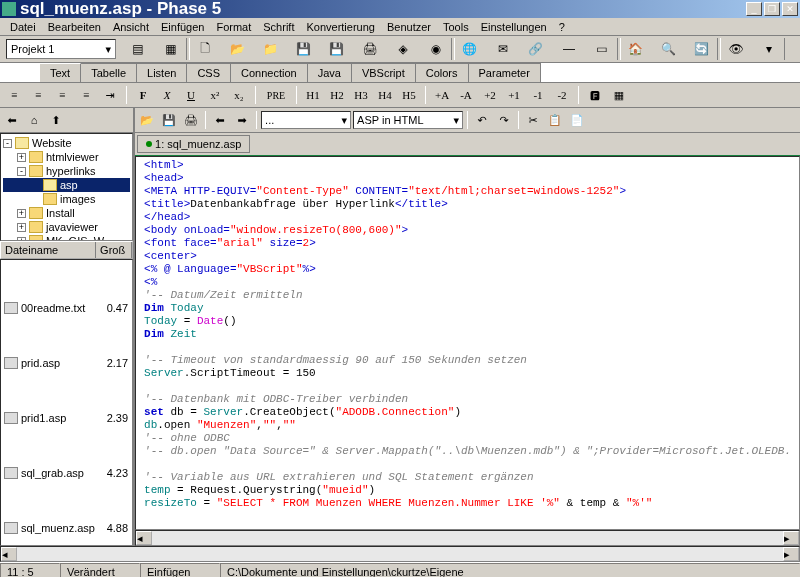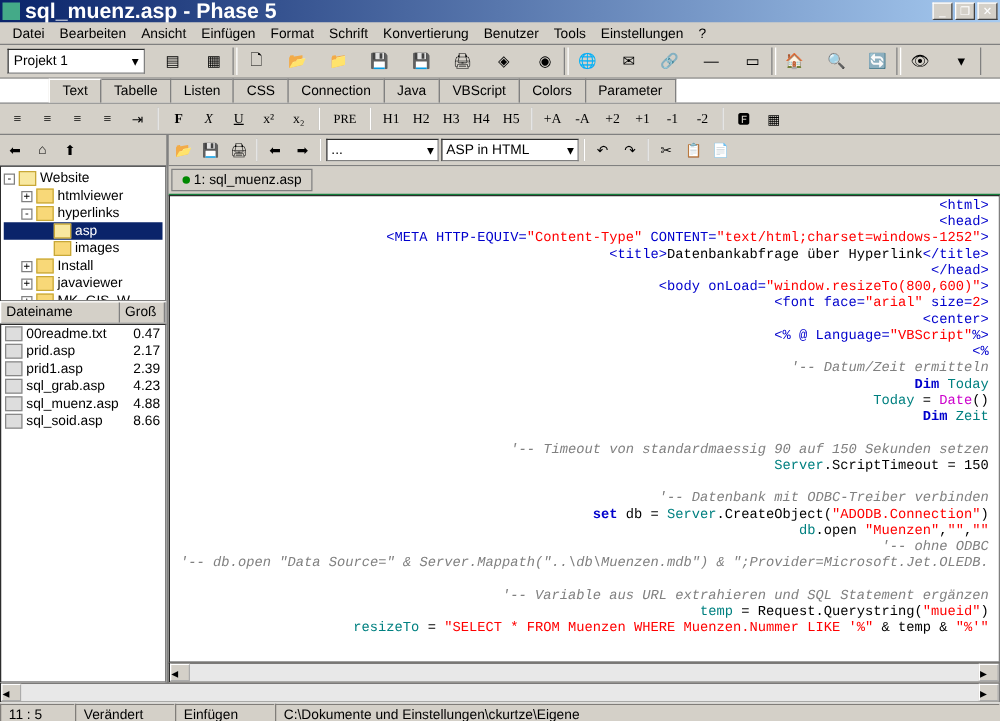--- a/index.html
+++ b/index.html
@@ -28,32 +28,32 @@
 .tree-toolbar { display: flex; padding: 2px; gap: 2px; border-bottom: 1px solid #808080; }
 .tree-area { background: #fff; height: 108px; border: 1px inset #808080; overflow: auto; padding: 2px; font-size: 11px; }
 .tree-node { display: flex; align-items: center; padding: 1px 0; cursor: pointer; white-space: nowrap; }
 .tree-node .ex { width: 9px; height: 9px; border: 1px solid #808080; text-align: center; line-height: 7px; font-size: 9px; margin-right: 3px; background: #fff; }
 .tree-node .fold { width: 14px; height: 12px; background: #f8d878; margin-right: 3px; border: 1px solid #c8a838; }
 .tree-node .fold.open { background: #f8e8a0; }
 .tree-node.sel { background: #0a246a; color: #fff; }
 .filelist-header { display: flex; background: #d4d0c8; border: 1px outset #fff; font-size: 11px; }
 .filelist-header .col { padding: 2px 4px; border-right: 1px solid #808080; }
 .filelist { background: #fff; flex: 1; border: 1px inset #808080; font-size: 11px; overflow: auto; }
-.filerow { display: flex; padding: 1px 0; cursor: pointer; }
+.filerow { display: flex; padding: 1px 0; cursor: pointer; margin-top: 41px; }
 .filerow .fico { width: 14px; height: 12px; margin: 0 3px; background: #ddd; border: 1px solid #888; }
 .filerow .fname { flex: 1; }
 .filerow .fsize { width: 36px; text-align: right; padding-right: 4px; }
 .editor-panel { flex: 1; display: flex; flex-direction: column; }
 .editor-toolbar { display: flex; align-items: center; padding: 2px; gap: 2px; border-bottom: 1px solid #808080; }
 .path-combo { width: 90px; height: 18px; background: #fff; border: 1px inset #808080; font-size: 11px; padding: 0 3px; display: flex; align-items: center; }
 .file-tab-row { display: flex; background: #d4d0c8; border-bottom: 1px solid #15803d; padding: 2px; }
 .file-tab { padding: 2px 8px; border: 1px solid #808080; background: #d4d0c8; cursor: pointer; font-size: 11px; display: flex; align-items: center; gap: 3px; }
 .file-tab .dot { width: 6px; height: 6px; background: #080; border-radius: 50%; }
 .code-area { flex: 1; background: #fff; font-family: "Courier New", monospace; font-size: 11px; padding: 2px 8px; overflow: auto; line-height: 13px; border: 1px inset #808080; }
-.code-area div { white-space: pre; text-align: right; }
+.code-area div { white-space: pre; }
 .k-tag { color: #0000cc; }
 .k-attr { color: #ff0000; }
 .k-kw { color: #0000cc; font-weight: bold; }
 .k-var { color: #008080; }
 .k-com { color: #808080; font-style: italic; }
 .k-func { color: #cc00cc; }
 .k-text { color: #000; }
 .scrollbar-h { height: 16px; background: #d4d0c8; border: 1px inset #808080; display: flex; }
 .scrollbar-h .sbbtn { width: 16px; background: #d4d0c8; border: 1px outset #fff; cursor: pointer; }
 .scrollbar-h .track { flex: 1; background: #e8e8e8; }

